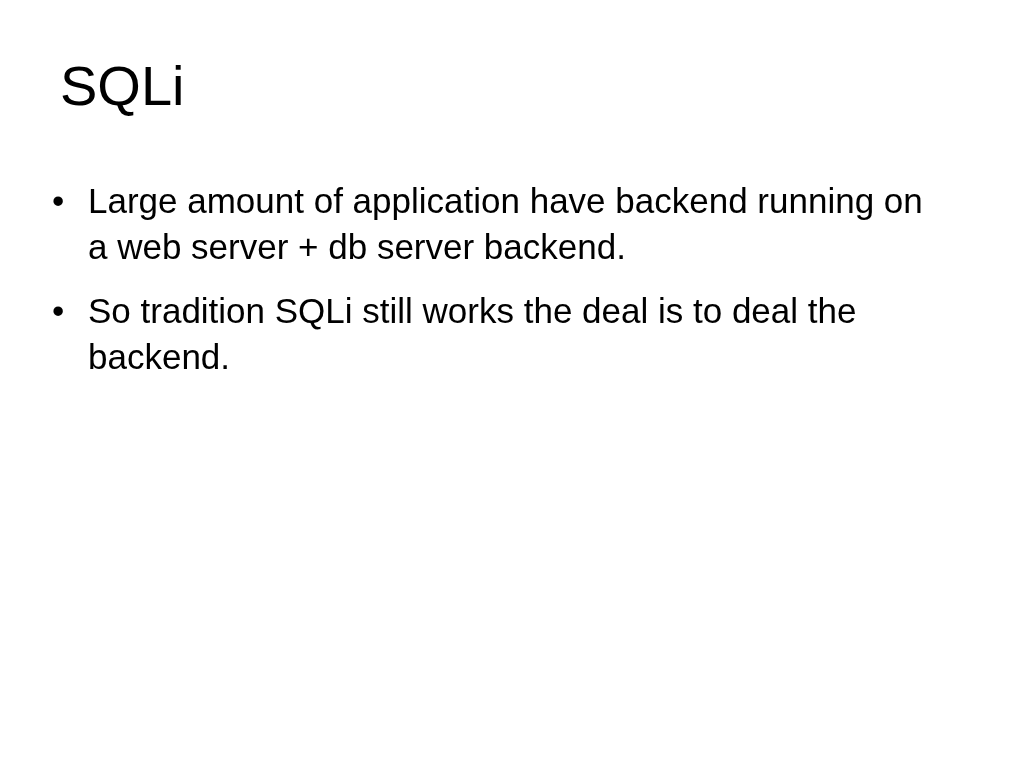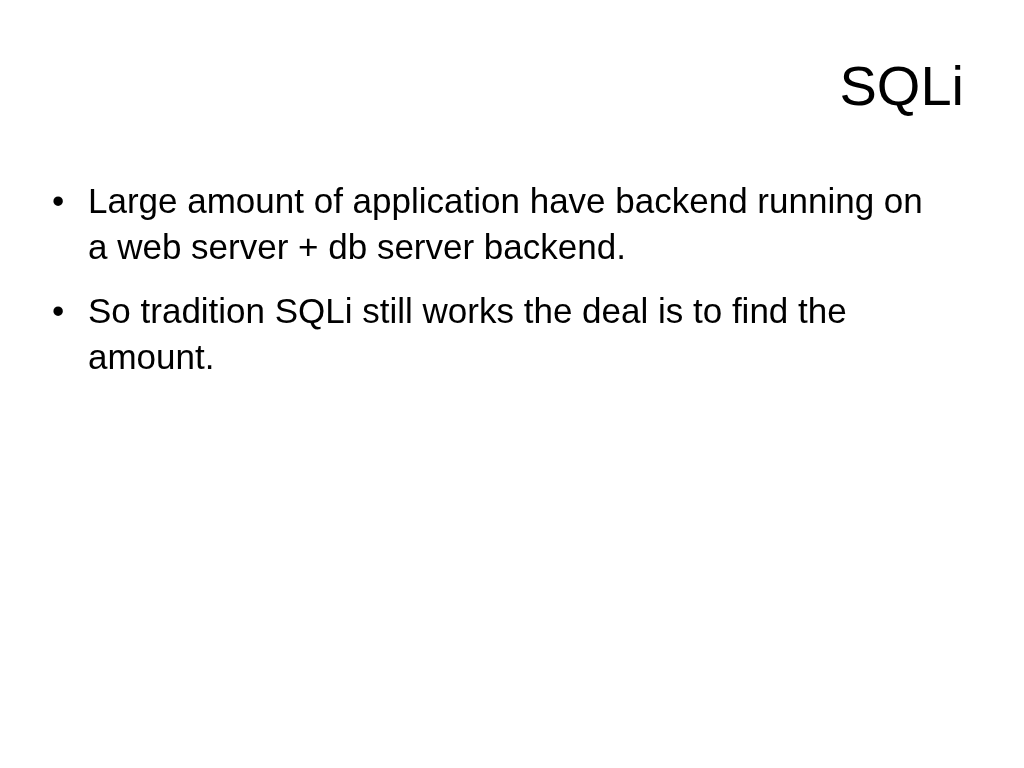--- a/index.html
+++ b/index.html
@@ -20,21 +20,21 @@
     background: #ffffff;
     overflow: hidden;
   }
 
   
   .slide-title {
     position: absolute;
     left: 60px;
     top: 52px;
     width: 904px;
-    text-align: right;
+    text-align: left;
     font-size: 56px;
     line-height: 68px;
     font-weight: 400;
     color: #000000;
     letter-spacing: 0px;
     white-space: nowrap;
   }
 
   
   .slide-body {
@@ -89,19 +89,19 @@
   <div class="slide-body">
     <ul class="bullet-list">
 
       <li class="bullet-item">
         <span class="bullet-marker">•</span>
         <span class="bullet-text">Large amount of application have backend running on a web server + db server backend.</span>
       </li>
 
       <li class="bullet-item">
         <span class="bullet-marker">•</span>
-        <span class="bullet-text">So tradition SQLi still works the deal is to find the amount.</span>
+        <span class="bullet-text">So tradition SQLi still works the deal is to deal the backend.</span>
       </li>
 
     </ul>
   </div>
 
 </div>
 
 </body></html>

